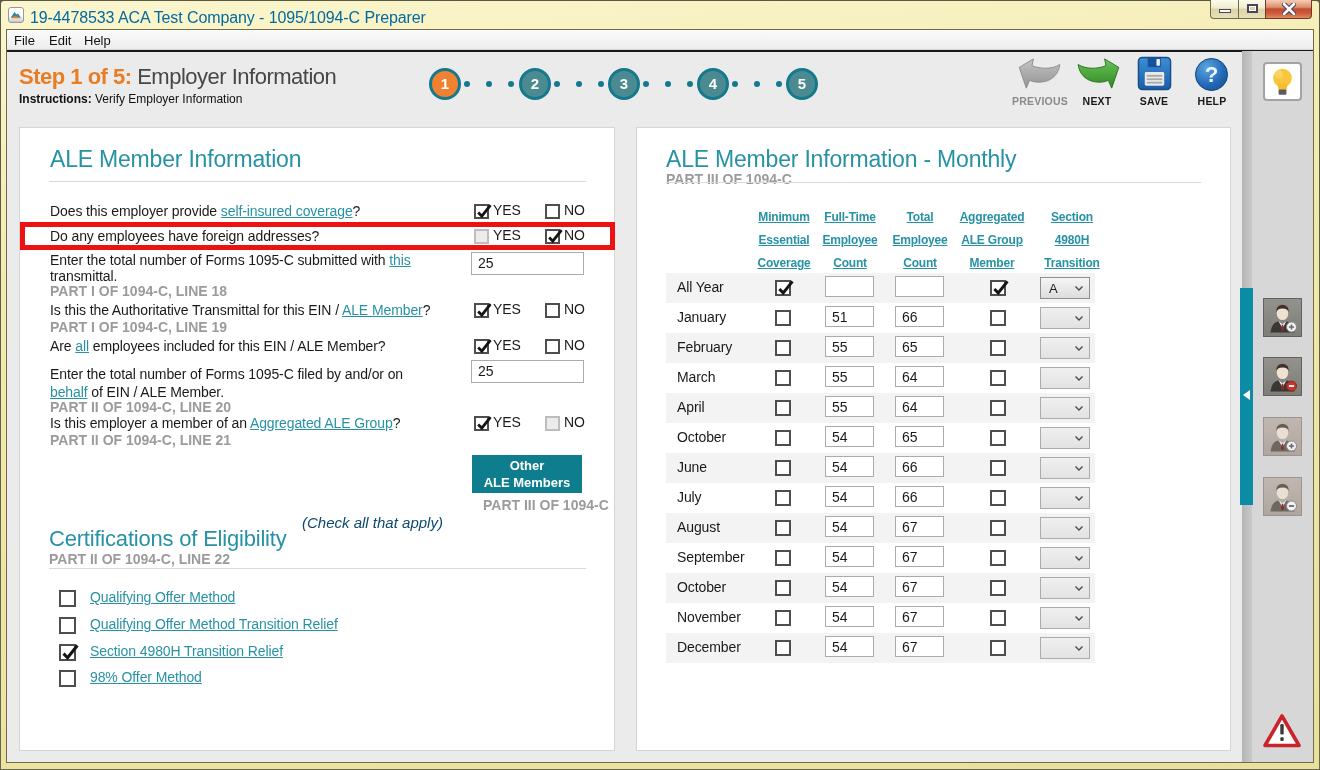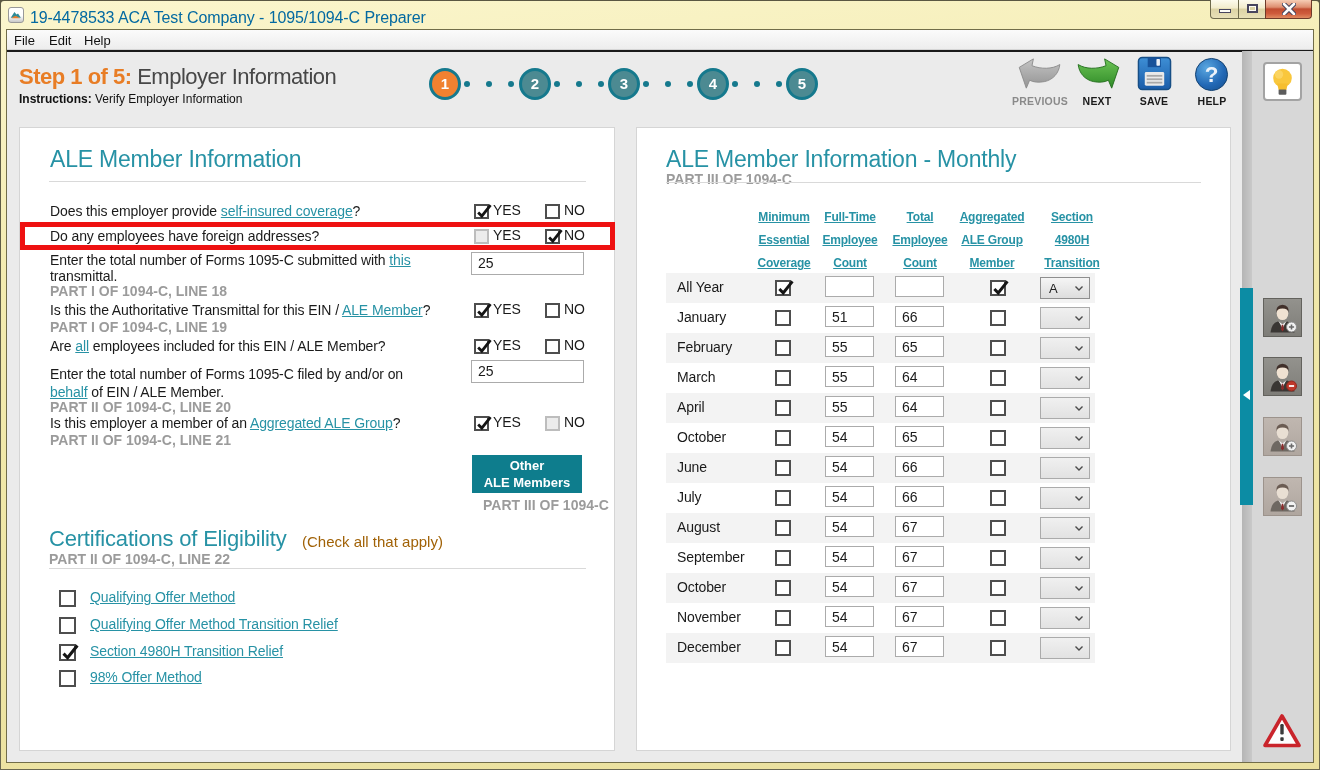--- a/index.html
+++ b/index.html
@@ -262,21 +262,21 @@
     </svg>
   </span>
 <div class="t" style="left:493px;top:414px">YES</div>
 <span class="cb dis" style="left:545px;top:416px;width:15px;height:15px;border-width:2px"></span>
 <div class="t" style="left:564px;top:414px">NO</div>
 
 <div class="abs" style="left:472px;top:455px;width:110px;height:38px;background:#0E7D8D;color:#FFF;font-size:13px;font-weight:bold;text-align:center;line-height:17px;padding-top:2px">Other<br>ALE Members</div>
 <div class="caps" style="left:483px;top:497px">PART III OF 1094-C</div>
 
 <div class="abs" style="left:49px;top:526px;font-size:22px;color:#2792A5;letter-spacing:-0.2px">Certifications of Eligibility</div>
-<div class="abs" style="left:302px;top:533px;font-size:15px;color:#a16207">(Check all that apply)</div>
+<div class="abs" style="left:302px;top:514px;font-size:15px;font-style:italic;color:#0c4a6e">(Check all that apply)</div>
 <div class="caps" style="left:49px;top:551px">PART II OF 1094-C, LINE 22</div>
 <div class="hr" style="left:49px;top:568px;width:537px"></div>
 
 <span class="cb" style="left:59px;top:590px;width:17px;height:17px;border-width:2px"></span>
 <div class="t" style="left:90px;top:589px"><span class="lnk">Qualifying Offer Method</span></div>
 <span class="cb" style="left:59px;top:617px;width:17px;height:17px;border-width:2px"></span>
 <div class="t" style="left:90px;top:616px"><span class="lnk">Qualifying Offer Method Transition Relief</span></div>
 <span class="cb" style="left:59px;top:644px;width:17px;height:17px;border-width:2px">
     <svg viewBox="0 0 14 14" style="width:19px;height:19px;left:-1px;top:-4px;overflow:visible">
       <path d="M2.6 8.6 L5.6 11.6 L12.8 2.6" stroke="#151515" stroke-width="2.3" fill="none"></path>

